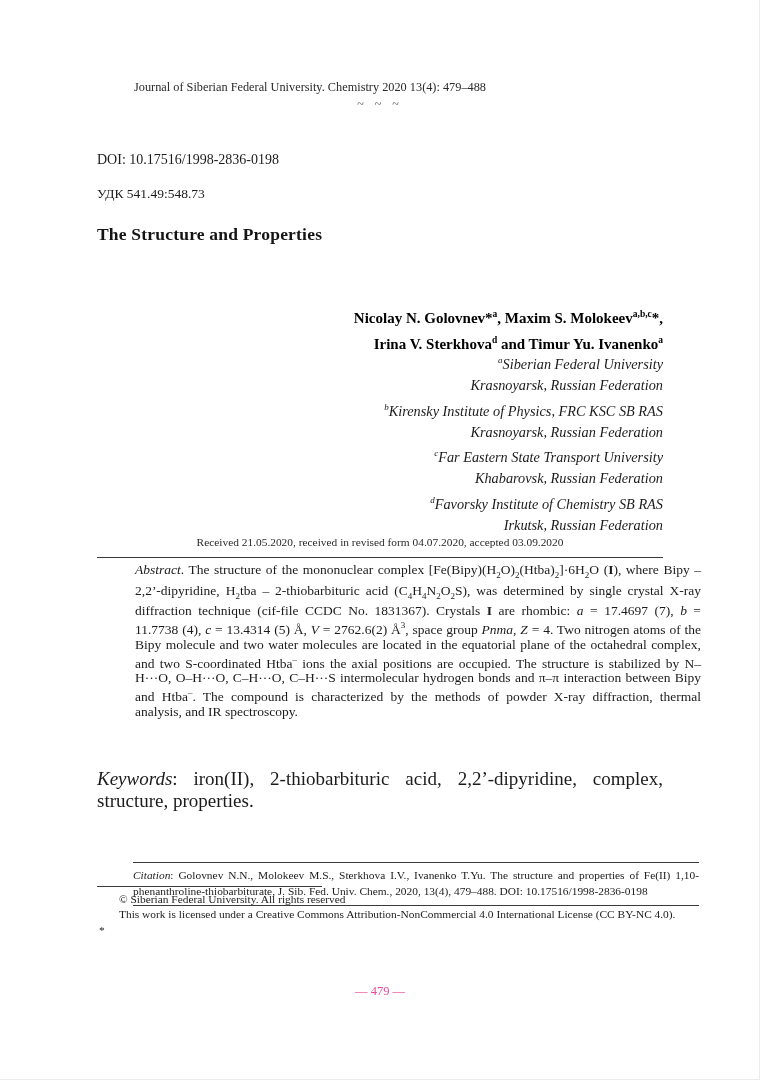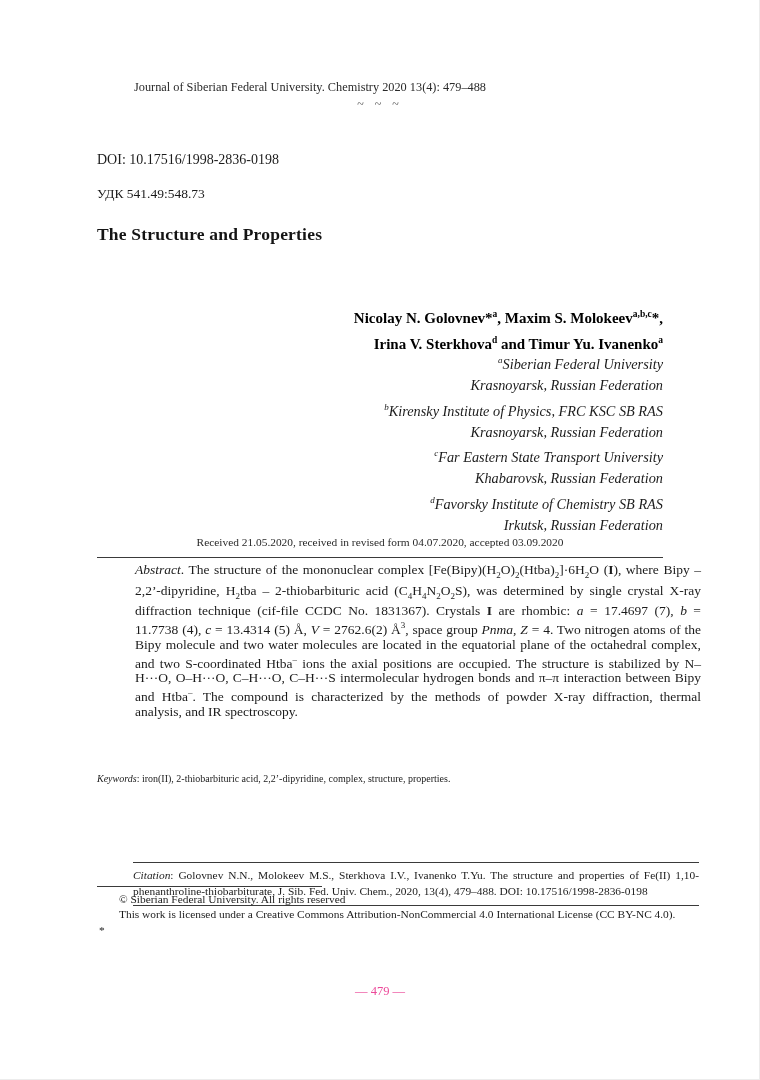--- a/index.html
+++ b/index.html
@@ -57,21 +57,21 @@
     top: 557px; border-top: 1.4px solid #3a3a3a; height: 0;
   }
 
   .abstract {
     top: 562px; font-size: 13.5px; line-height: 15px; text-align: justify; margin-left: 38px;
   }
   .abstract sub { font-size: 9px; }
   .abstract sup { font-size: 9px; }
 
   .keywords {
-    top: 768px; font-size: 10px; line-height: 22px; text-align: justify;
+    top: 768px; font-size: 19px; line-height: 22px; text-align: justify;
   }
 
   .citation {
     top: 862px; border-top: 1.2px solid #3a3a3a; border-bottom: 1.2px solid #3a3a3a;
     padding: 5px 0 6px 0; font-size: 11.4px; line-height: 15.5px; text-align: justify; margin-left: 36px;
   }
 
   .footnotes { top: 886px; width: 660px; }
   .fn-rule { border-top: 1.2px solid #3a3a3a; width: 225px; height: 0; margin-bottom: 5px; }
   .fn-line { font-size: 11.4px; line-height: 15px; padding-left: 22px; position: relative; }

